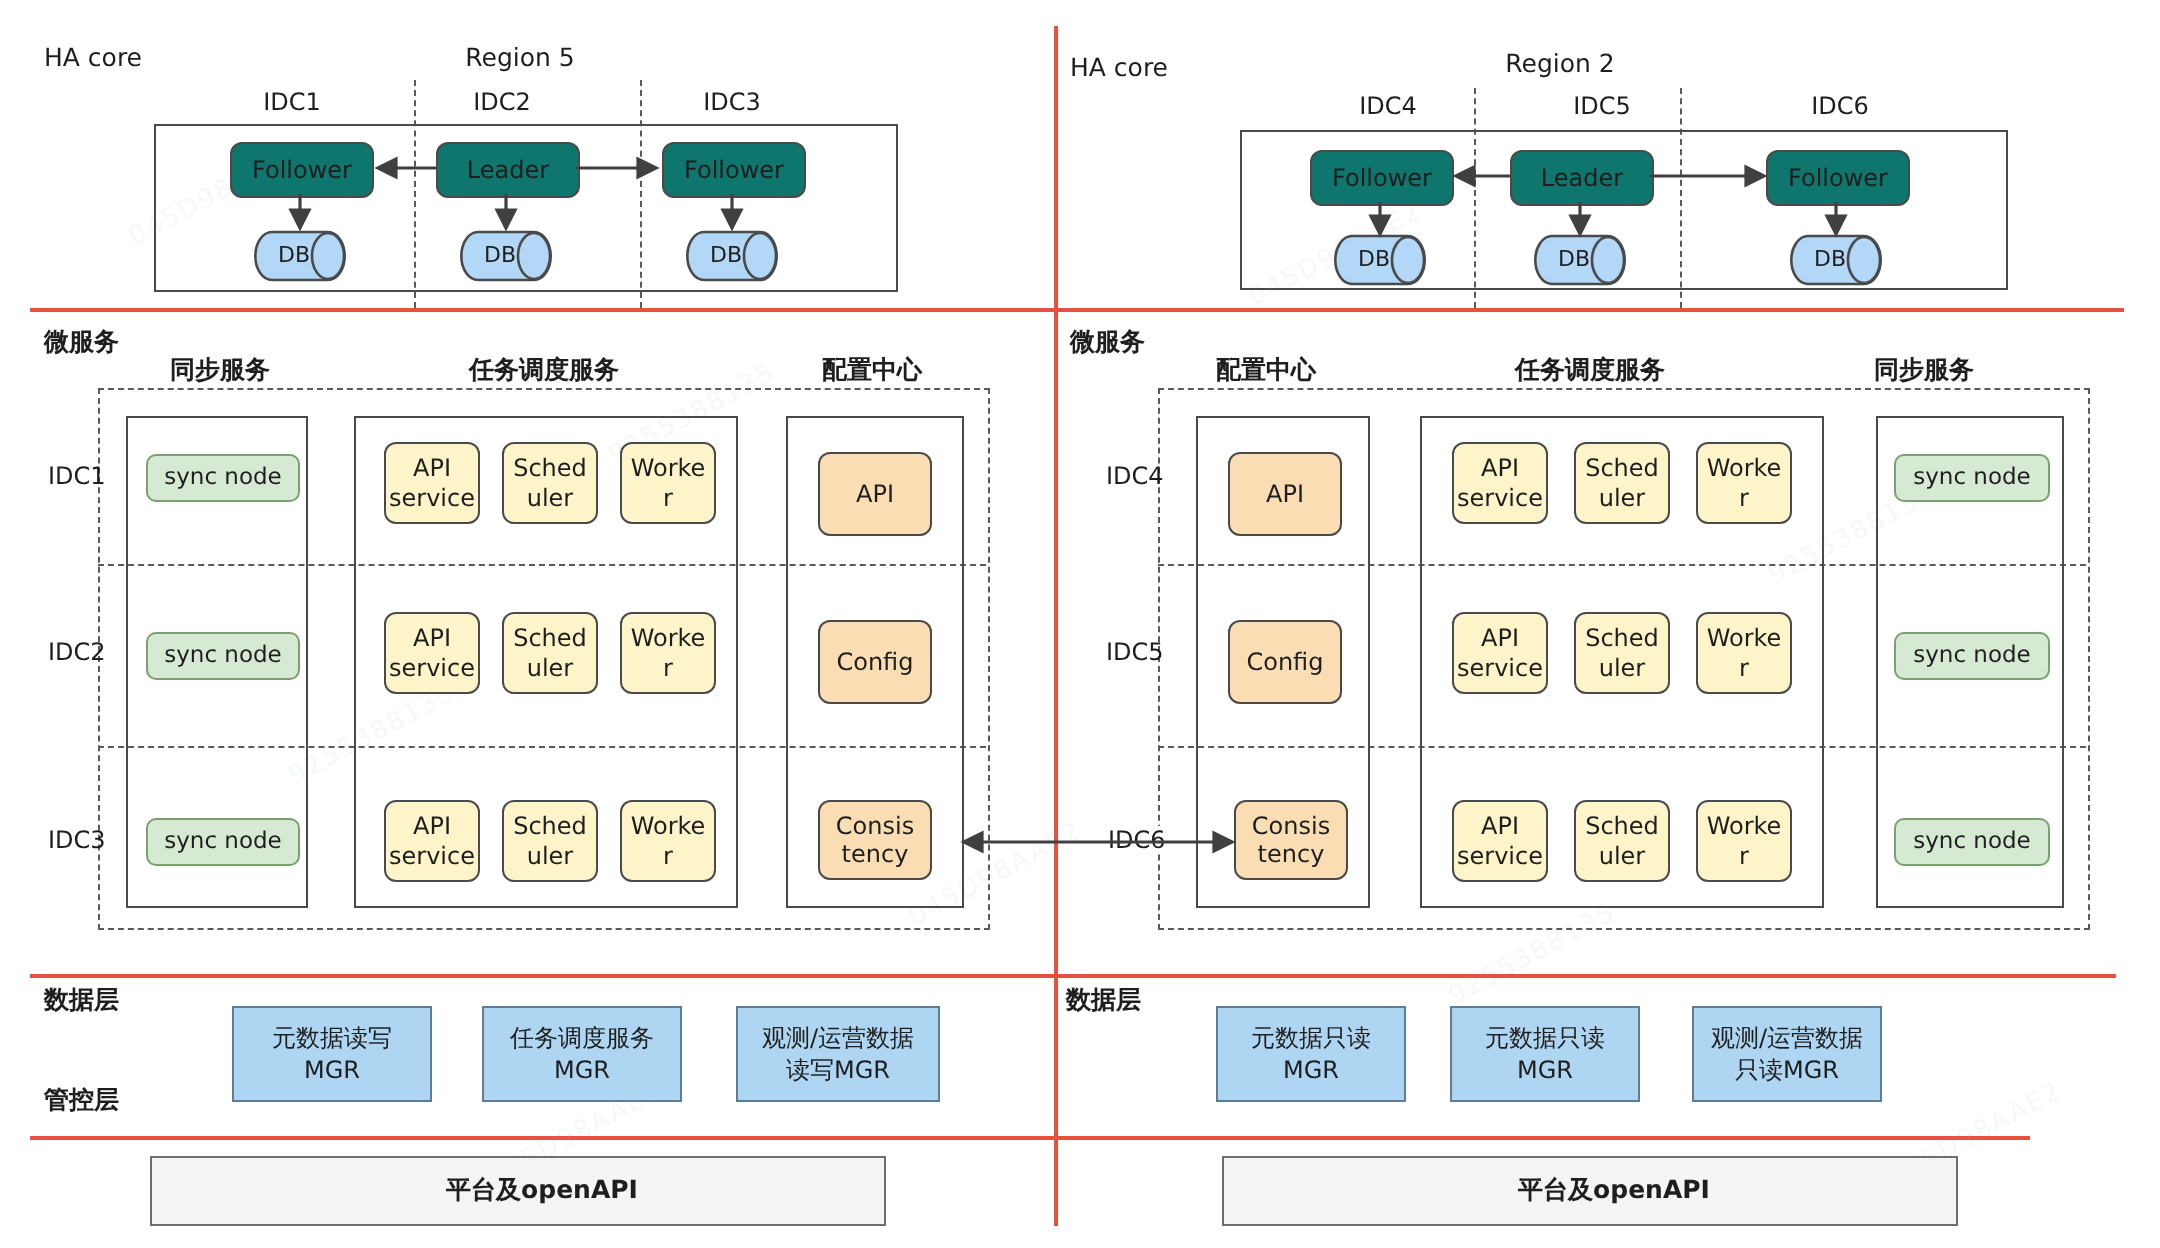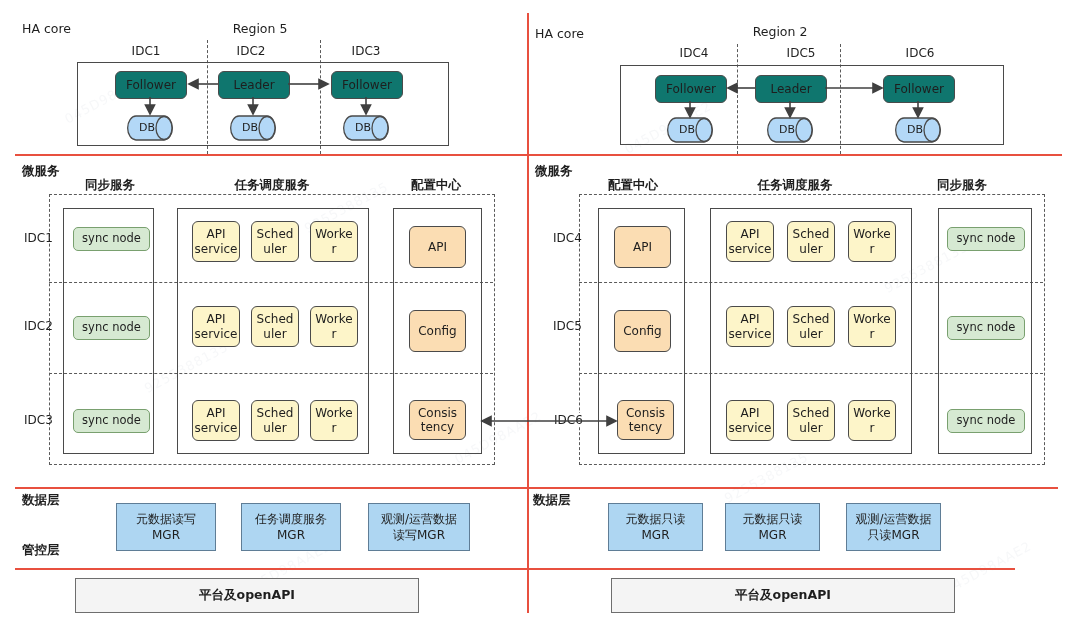--- a/index.html
+++ b/index.html
@@ -15,21 +15,21 @@
   .vdash{position:absolute;border-left:1.5px dashed #5a5a5a;width:0;}
   .node{position:absolute;display:flex;align-items:center;justify-content:center;text-align:center;
         font-size:12px;border:1.4px solid #4a4a4a;border-radius:6px;white-space:pre-line;line-height:1.2;}
   .cyan{background:#0f766e;}
   .green{background:#d6e9d2;border-color:#79a06f;border-radius:5px;font-size:11.5px;}
   .yellow{background:#fdf5c9;}
   .orange{background:#fbddb3;}
   .mgr{position:absolute;display:flex;align-items:center;justify-content:center;text-align:center;
        font-size:12px;font-weight:normal;background:#aed6f2;border:1.4px solid #5f7d96;white-space:pre-line;line-height:1.35;margin-left:38px;}
   .plat{position:absolute;display:flex;align-items:center;justify-content:center;
-        font-size:12.5px;font-weight:600;background:#f4f4f4;border:1.4px solid #6e6e6e;}
+        font-size:12.5px;font-weight:600;background:#f4f4f4;border:1.4px solid #6e6e6e;padding-left:24px;}
   .redv{position:absolute;width:1.5px;background:#e8503f;}
   .redh{position:absolute;height:1.5px;background:#e8503f;}
   .db{position:absolute;width:46px;height:26px;}
   .db .db-label{position:absolute;left:7px;top:6px;width:26px;text-align:center;font-size:11px;}
   .wm{position:absolute;color:#8d99ad;opacity:.07;font-size:13px;transform:rotate(-28deg);
       letter-spacing:1px;white-space:nowrap;pointer-events:none;}
   .arrows{position:absolute;left:0;top:0;pointer-events:none;}
   .onln{background:#fff;padding:0 3px;}
 </style>
 </head>

